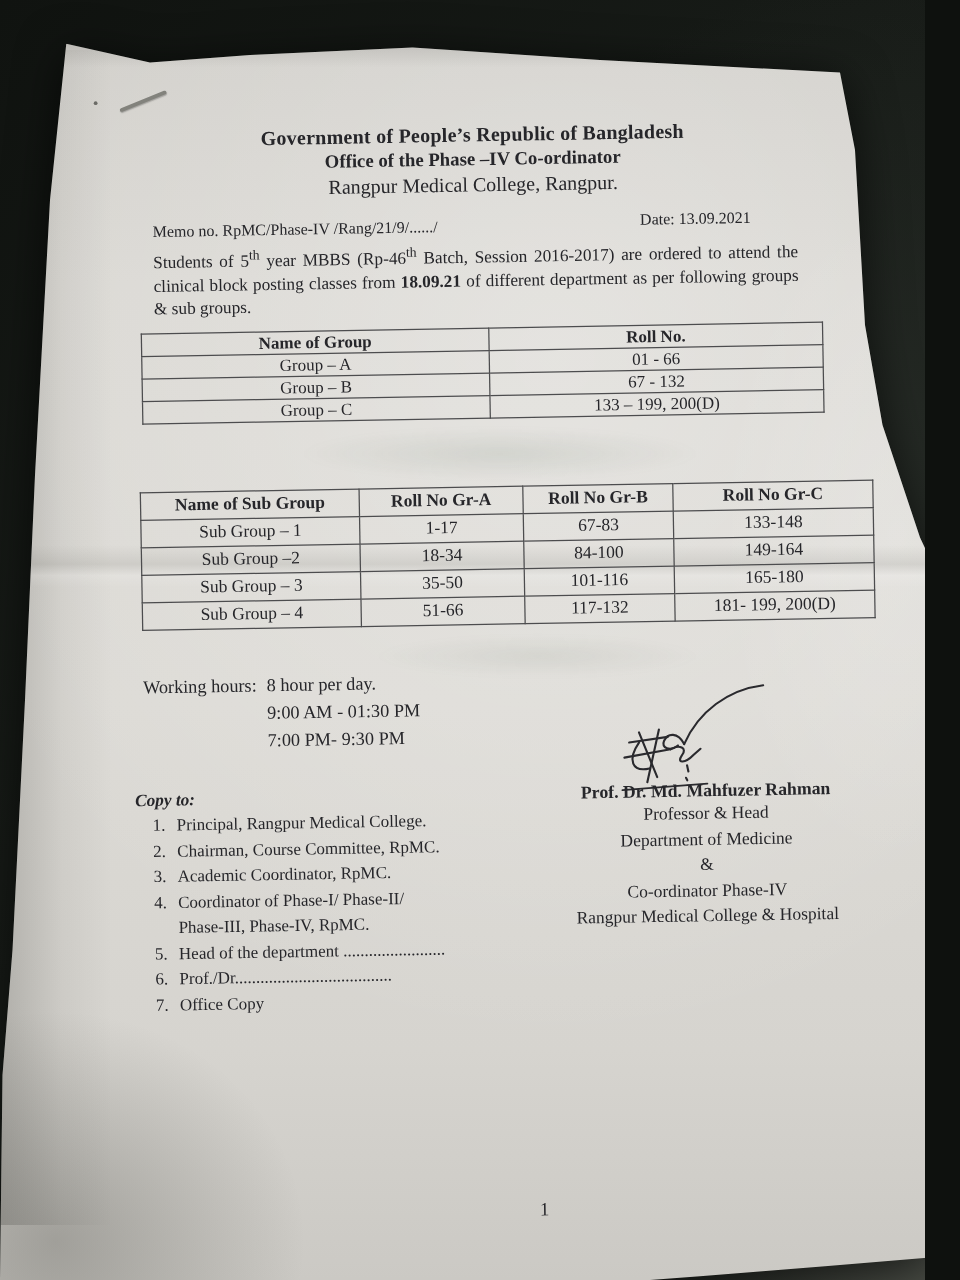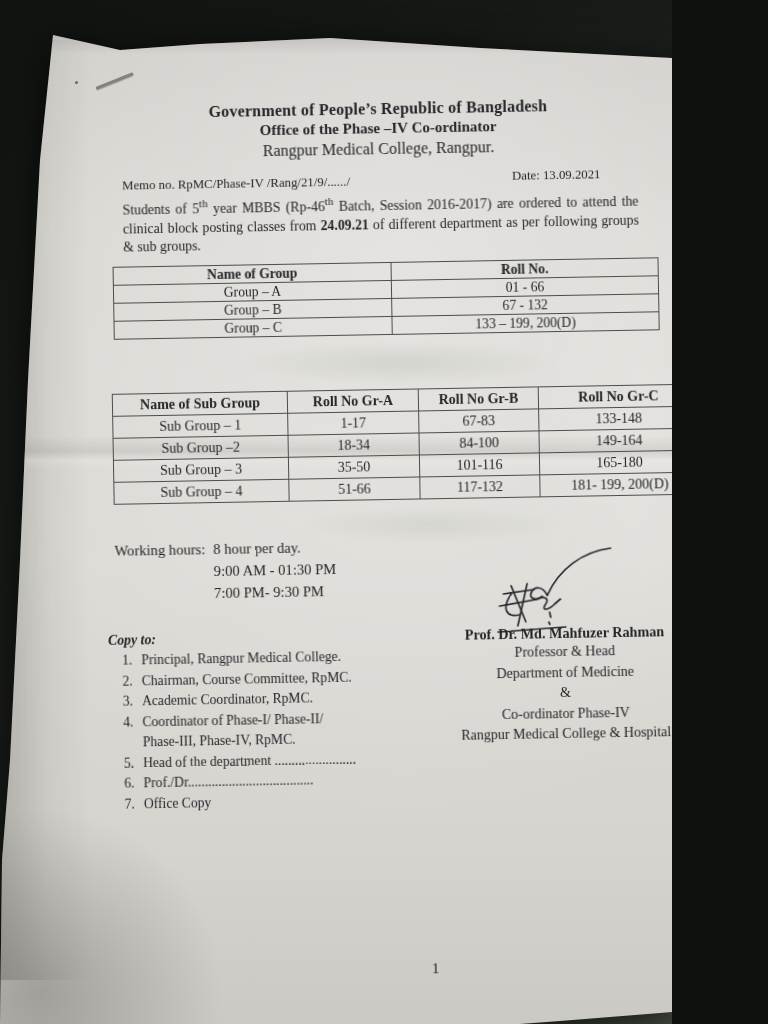--- a/index.html
+++ b/index.html
@@ -1,17 +1,17 @@
 <!DOCTYPE html>
 <html><head>
 <meta charset="utf-8">
 <style>
   html,body{margin:0;padding:0;background:#0e110e;}
   .stage{
-    position:relative;width:672px;height:1024px;overflow:hidden;
+    position:relative;width:740px;height:1024px;overflow:hidden;
     background:
       radial-gradient(60% 45% at 100% 102%, #4a4d46 0%, rgba(74,77,70,0) 55%),
       radial-gradient(70% 60% at 95% 40%, #262b26 0%, rgba(38,43,38,0) 70%),
       linear-gradient(135deg,#101310 0%,#181c18 45%,#1c201c 100%);
     font-family:"Liberation Serif","DejaVu Serif",serif;
     color:#26262a;
   }
   .paper-wrap{position:absolute;inset:0;filter:drop-shadow(0 6px 18px rgba(0,0,0,0.65));}
   .paper{
     position:absolute;inset:0;
@@ -92,21 +92,21 @@
 
         <div class="abs hdr">
           <div class="h1">Government of People’s Republic of Bangladesh</div>
           <div class="h2">Office of the Phase –IV Co-ordinator</div>
           <div class="h3">Rangpur Medical College, Rangpur.</div>
         </div>
 
         <div class="abs memo">Memo no. RpMC/Phase-IV /Rang/21/9/....../</div>
         <div class="abs date">Date: 13.09.2021</div>
 
-        <p class="abs para"><span>Students of 5</span><sup>th</sup><span> year MBBS (Rp-46</span><sup>th</sup><span> Batch, Session 2016-2017) are ordered to attend the clinical block posting classes from </span><b>24.09.21</b><span> of different department as per following groups &amp; sub groups.</span></p>
+        <p class="abs para"><span>Students of 5</span><sup>th</sup><span> year MBBS (Rp-46</span><sup>th</sup><span> Batch, Session 2016-2017) are ordered to attend the clinical block posting classes from </span><b>18.09.21</b><span> of different department as per following groups &amp; sub groups.</span></p>
 
         <table class="abs t1">
           <tbody>
               <tr>
             <th class="c1">Name of Group</th>
             <th class="c2">Roll No.</th>
           </tr>
           <tr>
             <td>Group – A</td>
             <td>01 - 66</td>

